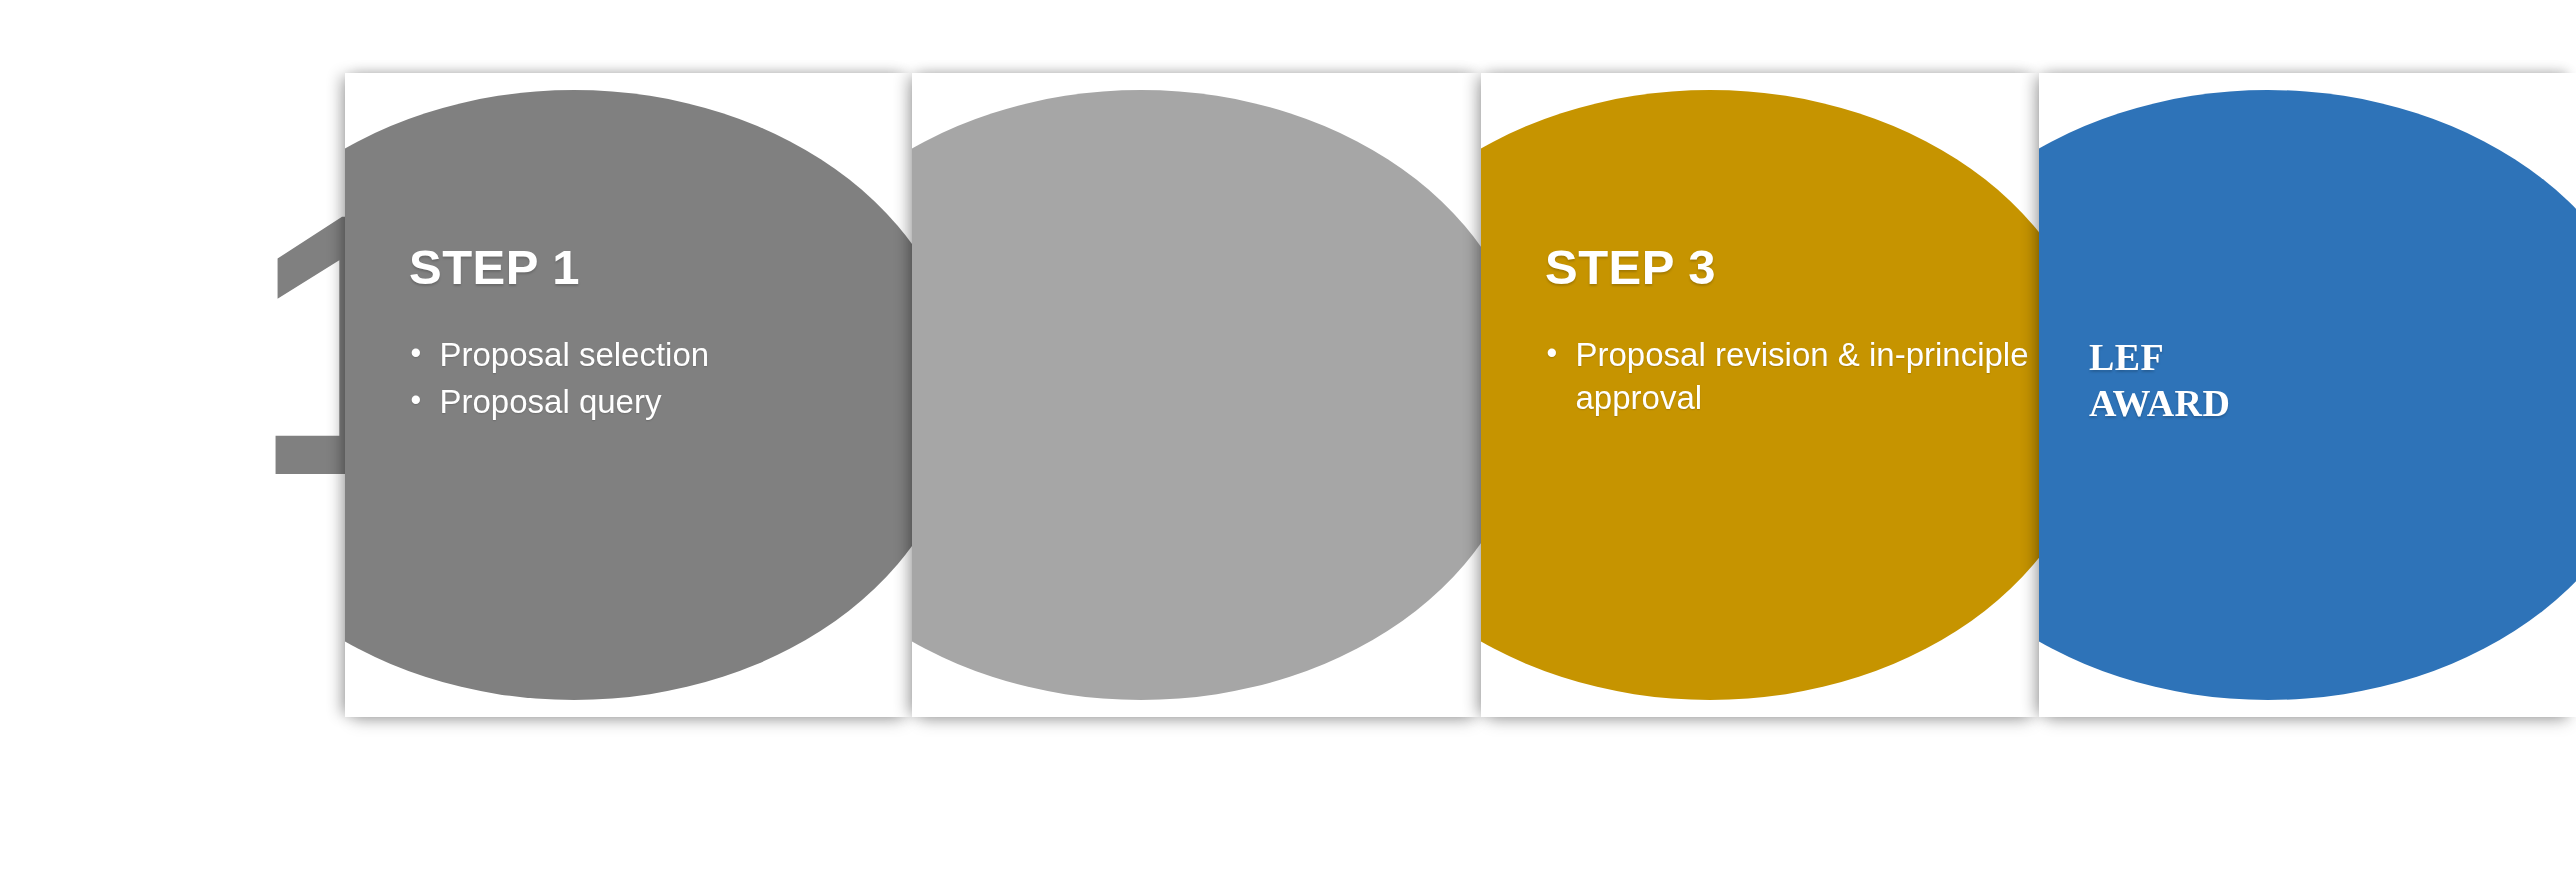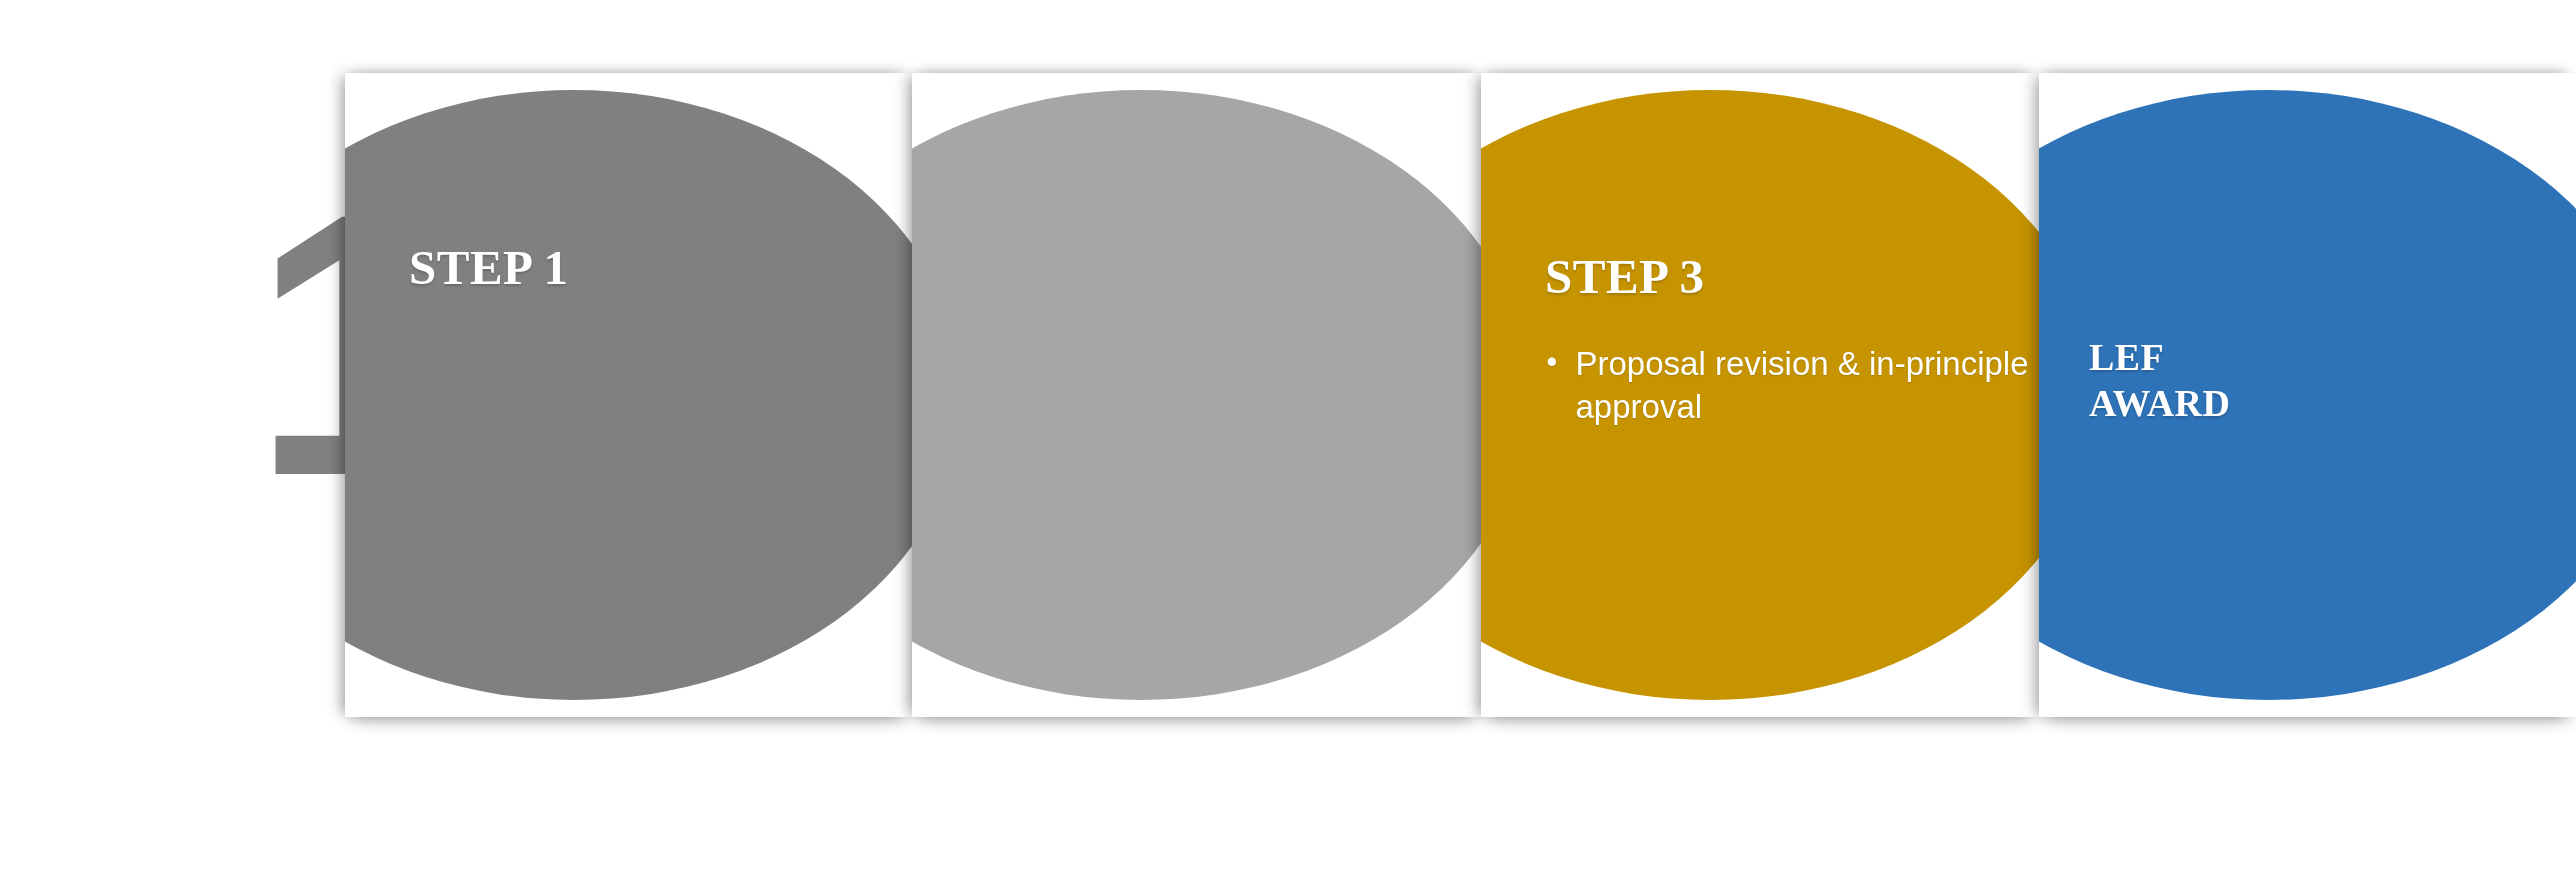--- a/index.html
+++ b/index.html
@@ -57,21 +57,21 @@
   }
 
   
   .step-body {
     position: absolute;
     z-index: 3;
     color: #ffffff;
   }
 
   .step-title {
-    font-family: Liberation Serif, serif;
+    font-family: Liberation Sans, sans-serif;
     font-weight: 700;
     font-size: 49px;
     line-height: 1.05;
     letter-spacing: 0.01em;
     margin: 0 0 41px 0;
     white-space: nowrap;
     text-shadow: 0 1.5px 2.3px rgba(0,0,0,0.18);
   }
 
   .step-bullets {
@@ -119,30 +119,34 @@
 
   <div class="numeral" style="left: 252px; top: 157px; color: rgb(128, 128, 128);">1</div>
   <div class="numeral" style="left: 780px; top: 157px; color: rgb(166, 166, 166);">2</div>
   <div class="numeral" style="left: 1344px; top: 157px; color: rgb(198, 148, 0);">3</div>
   <div class="numeral" style="left: 1901px; top: 157px; color: rgb(46, 115, 184);">4</div>
 
   <div class="step-card" style="left: 345px; width: 567px;">
     <div class="step-blob" style="left: -160px; width: 778px; height: 610px; background: rgb(128, 128, 128);"></div>
     <div class="step-body" style="left: 64px; top: 169px;">
       <div class="step-title">STEP 1</div>
+      <ul class="step-bullets">
+        <li>Proposal selection</li>
+        <li>Proposal query</li>
+      </ul>
     </div>
   </div>
 
   <div class="step-card" style="left: 912px; width: 570px;">
     <div class="step-blob" style="left: -160px; width: 778px; height: 610px; background: rgb(166, 166, 166);"></div>
   </div>
 
   <div class="step-card" style="left: 1481px; width: 558px;">
     <div class="step-blob" style="left: -160px; width: 778px; height: 610px; background: rgb(198, 148, 0);"></div>
-    <div class="step-body" style="left: 64px; top: 178px;">
+    <div class="step-body" style="left: 64px; top: 169px;">
       <div class="step-title">STEP 3</div>
       <ul class="step-bullets">
         <li>Proposal revision &amp; in-principle approval</li>
       </ul>
     </div>
   </div>
 
   <div class="step-card" style="left: 2039px; width: 537px;">
     <div class="step-blob" style="left: -160px; width: 778px; height: 610px; background: rgb(46, 115, 184);"></div>
     <div class="step-body" style="left: 50px; top: 261px;">

